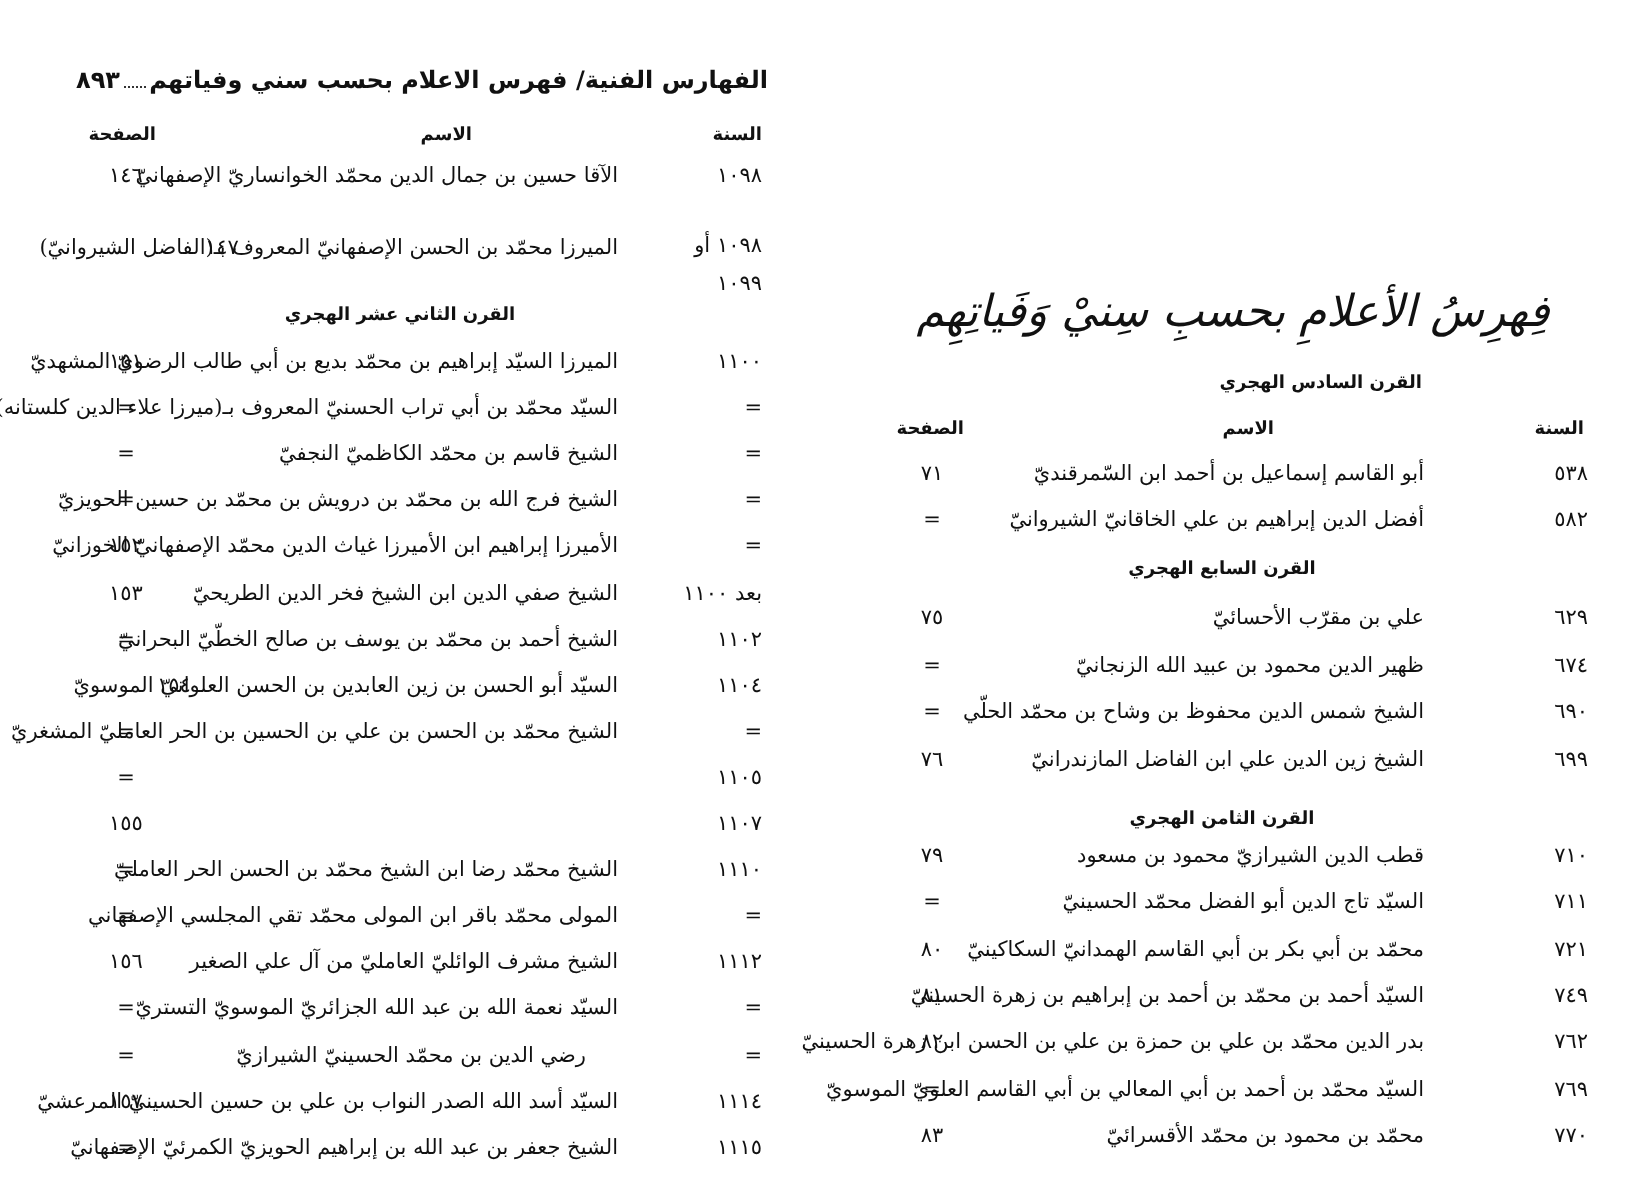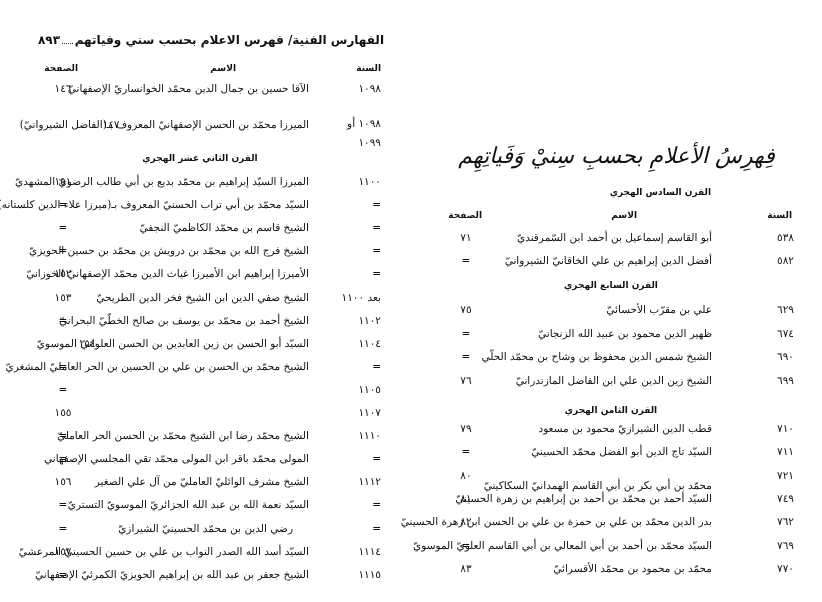--- a/index.html
+++ b/index.html
@@ -192,21 +192,21 @@
         <span class="nm" style="right: 82px;">قطب الدين الشيرازيّ محمود بن مسعود</span>
         <span class="pg" style="left: 2px;">٧٩</span>
       </div>
       <div class="row" style="top: 442.3px; left: 38px; right: 28px;">
         <span class="yr">٧١١</span>
         <span class="nm" style="right: 82px;">السيّد تاج الدين أبو الفضل محمّد الحسينيّ</span>
         <span class="pg" style="left: 2px;">=</span>
       </div>
       <div class="row" style="top: 465.6px; left: 38px; right: 28px;">
         <span class="yr">٧٢١</span>
-        <span class="nm" style="right: 82px; margin-top: 10px;">محمّد بن أبي بكر بن أبي القاسم الهمدانيّ السكاكينيّ</span>
+        <span class="nm" style="right: 82px;">محمّد بن أبي بكر بن أبي القاسم الهمدانيّ السكاكينيّ</span>
         <span class="pg" style="left: 2px;">٨٠</span>
       </div>
       <div class="row" style="top: 488.9px; left: 38px; right: 28px;">
         <span class="yr">٧٤٩</span>
         <span class="nm" style="right: 82px;">السيّد أحمد بن محمّد بن أحمد بن إبراهيم بن زهرة الحسينيّ</span>
         <span class="pg" style="left: 2px;">٨١</span>
       </div>
       <div class="row" style="top: 512.2px; left: 38px; right: 28px;">
         <span class="yr">٧٦٢</span>
         <span class="nm" style="right: 82px;">بدر الدين محمّد بن علي بن حمزة بن علي بن الحسن ابن زهرة الحسينيّ</span>

